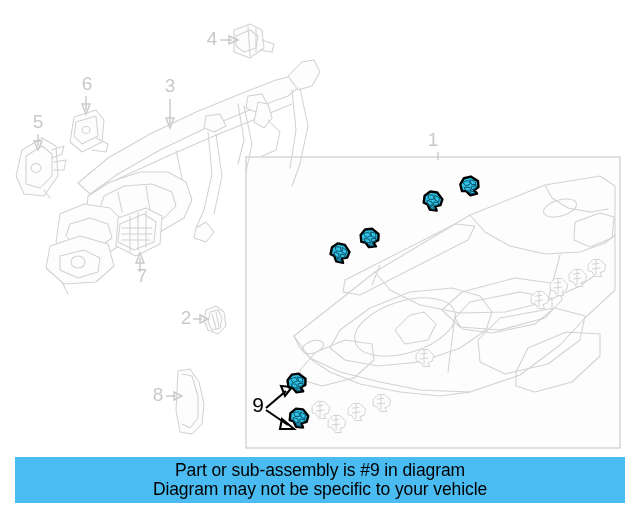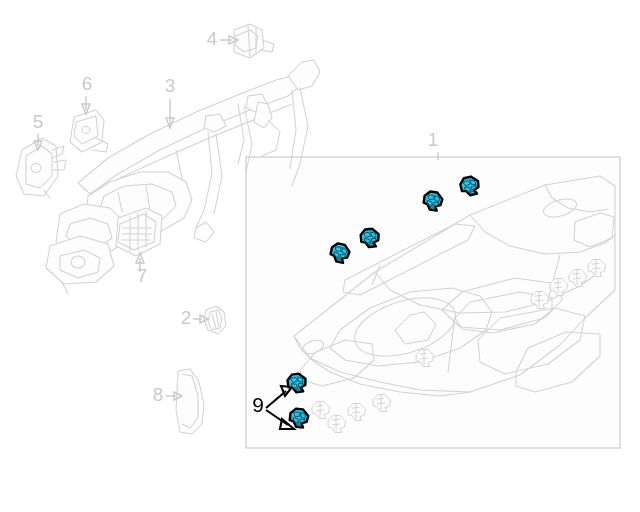--- a/index.html
+++ b/index.html
@@ -318,14 +318,18 @@
         <text x="212" y="45" text-anchor="middle" class="callout-label">4</text>
         <text x="38" y="128" text-anchor="middle" class="callout-label">5</text>
         <text x="87" y="90" text-anchor="middle" class="callout-label">6</text>
         <text x="142" y="282" text-anchor="middle" class="callout-label">7</text>
         <text x="158" y="401" text-anchor="middle" class="callout-label">8</text>
         <text x="258" y="412" text-anchor="middle" class="callout-label-active">9</text>
       </g>
 
   </svg>
 
+  <div class="banner">
+    <div class="banner-line">Part or sub-assembly is #9 in diagram</div>
+    <div class="banner-line">Diagram may not be specific to your vehicle</div>
+  </div>
 
 </div>
 
 </body></html>

